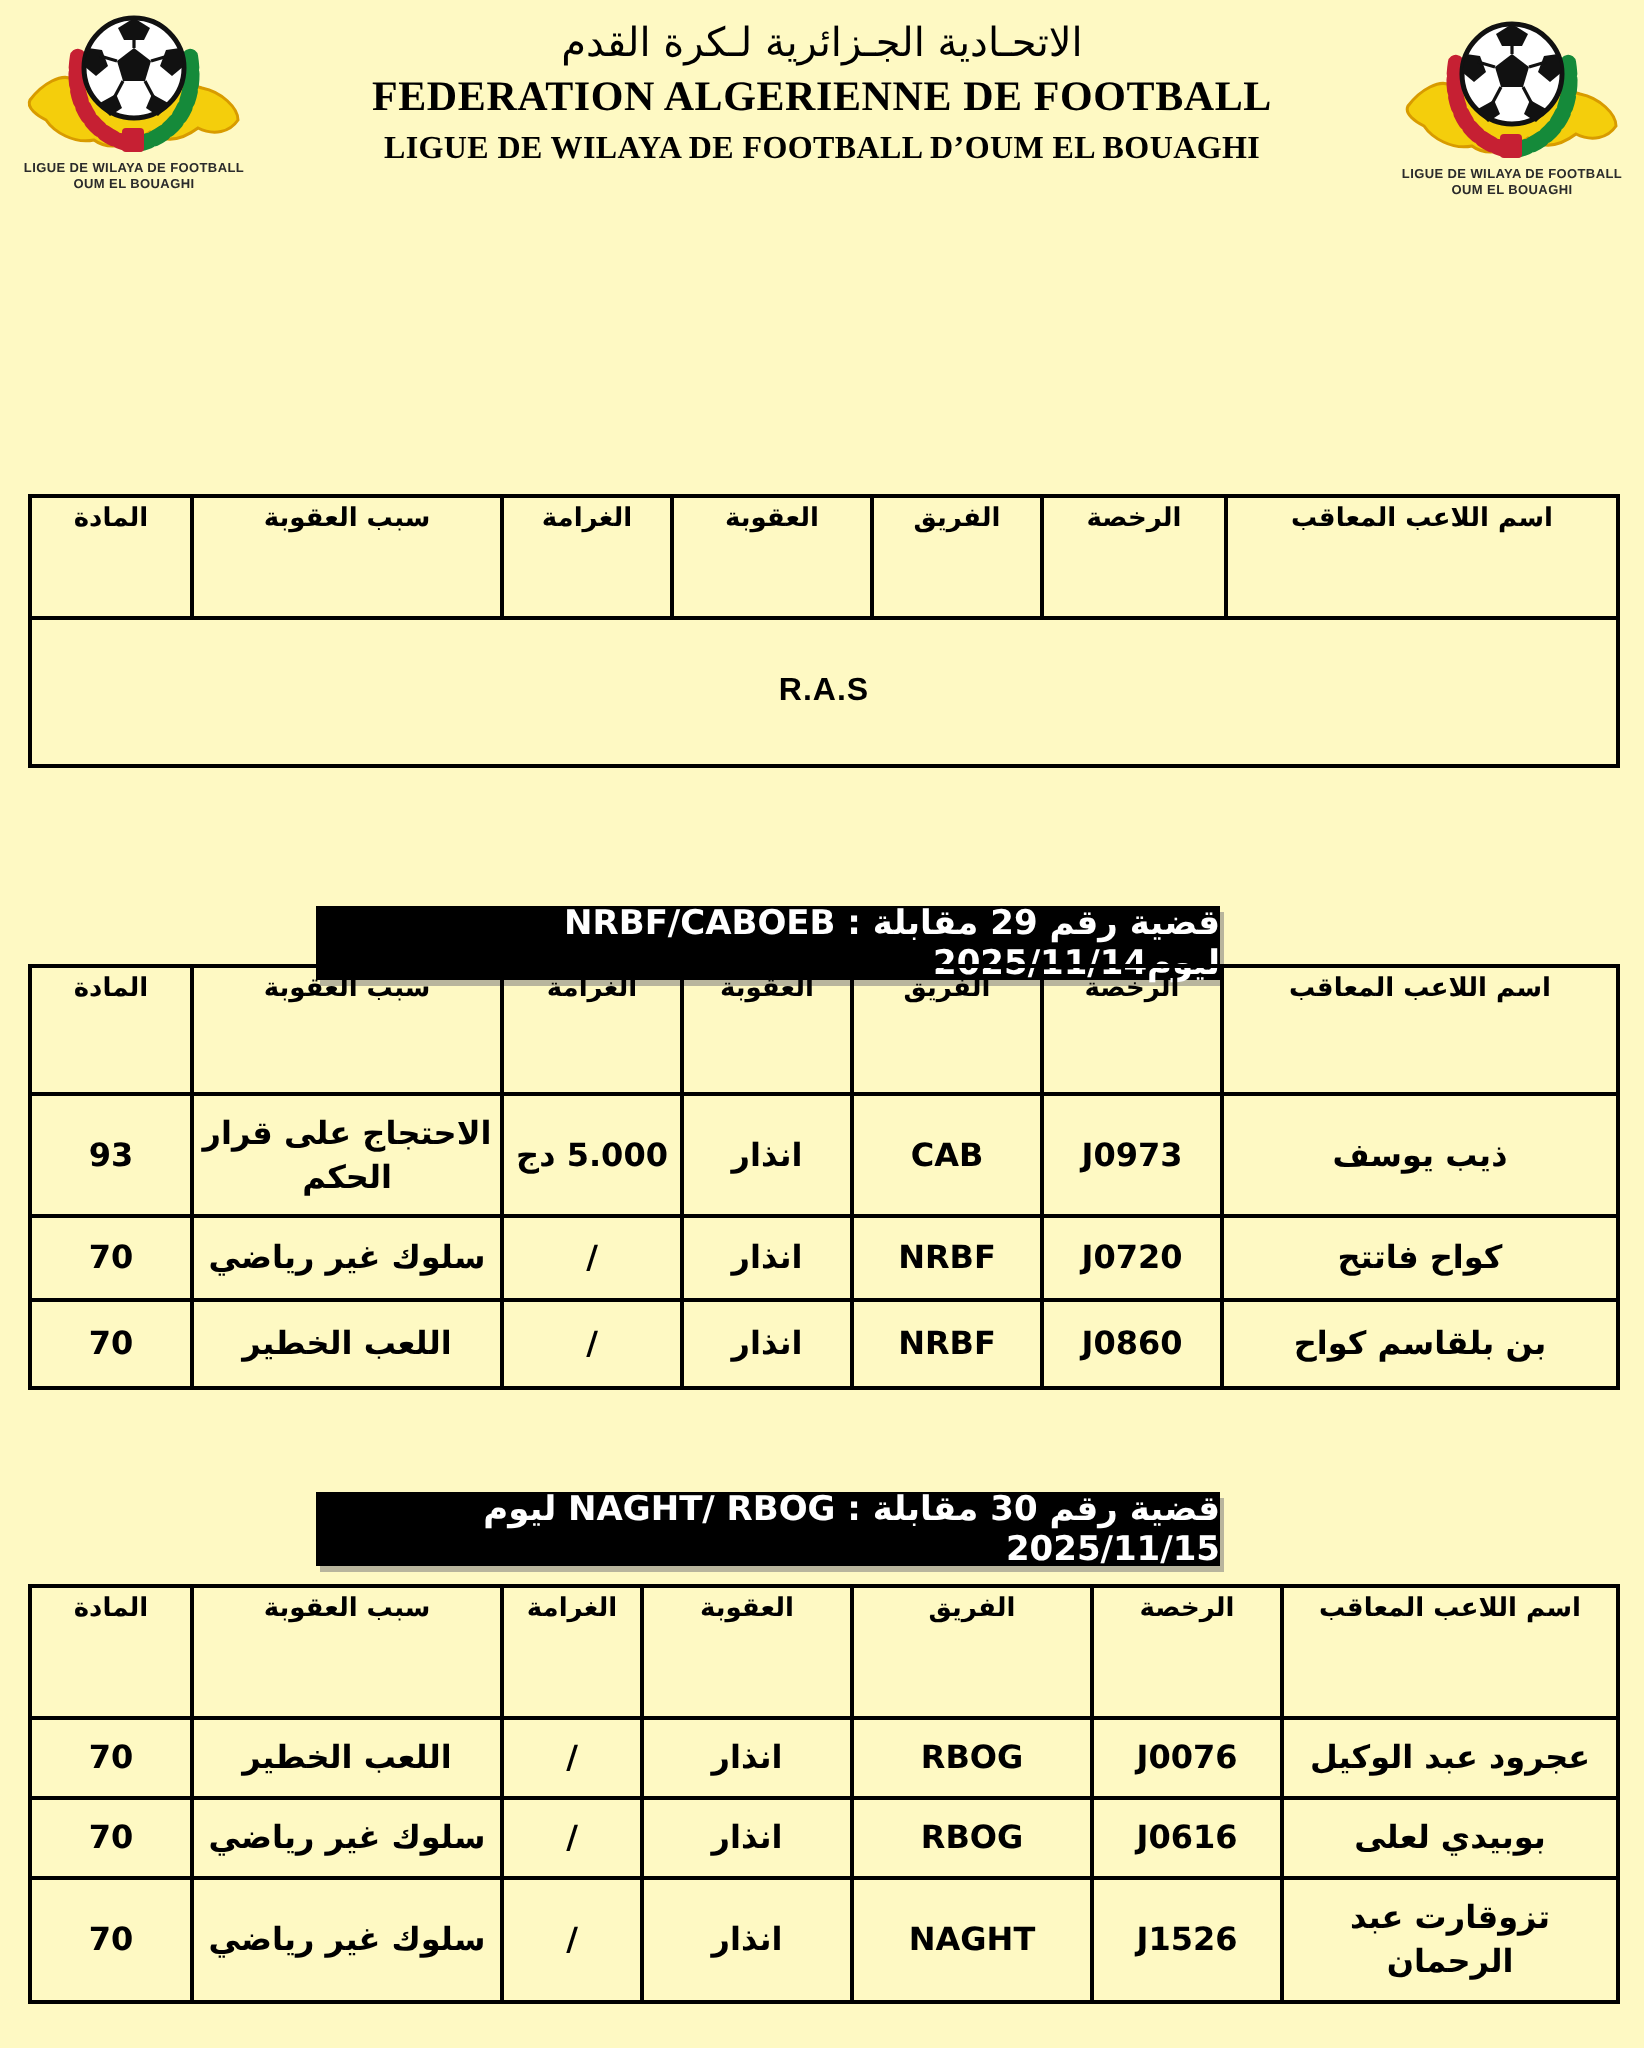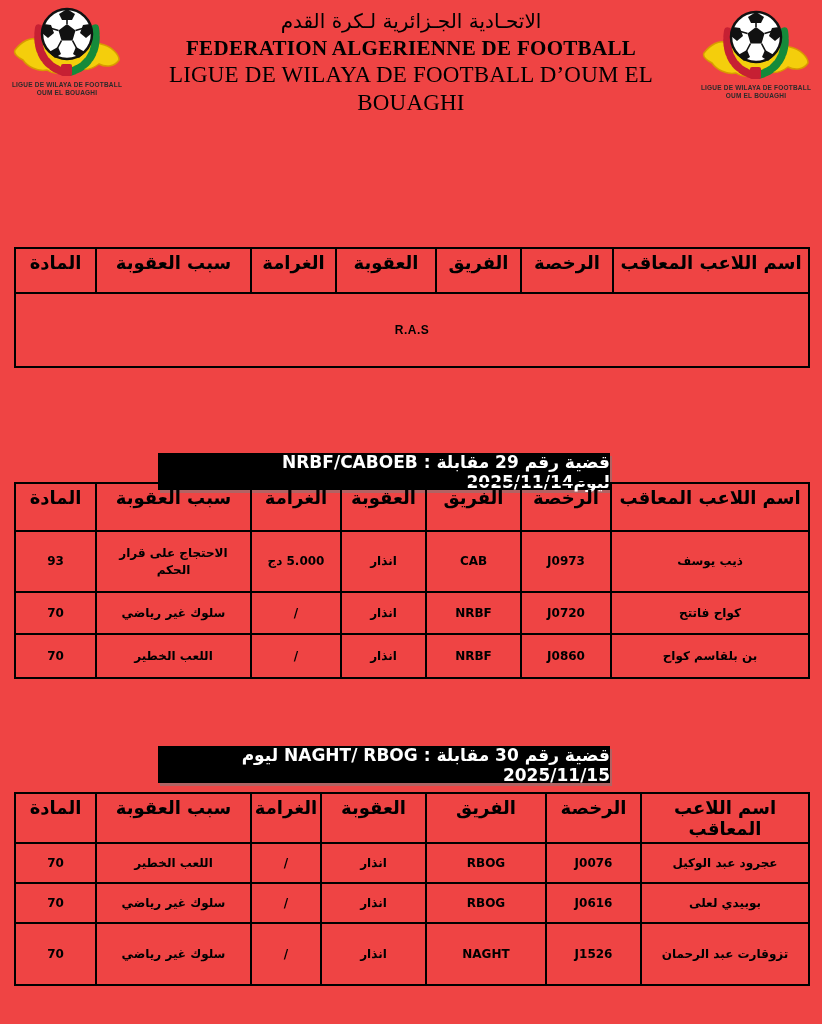--- a/index.html
+++ b/index.html
@@ -1,44 +1,44 @@
 <!DOCTYPE html>
 <html><head>
 <meta charset="utf-8">
 <style>
   html,body{margin:0;padding:0;background:#fff;}
-  .page{position:relative;width:822px;height:1024px;background:#ef4444;color:#000;
+  .page{position:relative;width:822px;height:1024px;background:#fef9c3;color:#000;
         font-family:"DejaVu Sans",sans-serif;overflow:hidden;}
 
   
   .logo{position:absolute;width:118px;text-align:center;}
   .logo--left{left:8px;top:2px;}
   .logo--right{left:697px;top:5px;}
   .logo svg{display:block;margin:0 auto;}
   .logo-cap{font-family:"Liberation Sans",sans-serif;font-weight:bold;font-size:6.5px;
             line-height:1.3;color:#2b2b2b;letter-spacing:.2px;margin-top:1px;}
 
   .hdr{position:absolute;left:130px;right:130px;top:8px;text-align:center;}
   .hdr-ar1{font-size:20px;line-height:27px;font-weight:500;}
   .hdr-fr1{font-family:"Liberation Serif",serif;font-weight:bold;font-size:21px;line-height:26px;letter-spacing:.3px;}
   .hdr-ar2{font-size:19px;line-height:26px;}
-  .hdr-fr2{font-family:"Liberation Serif",serif;font-weight:normal;font-size:23px;line-height:28px;letter-spacing:.2px;}
+  .hdr-fr2{font-family:"Liberation Serif",serif;font-weight:bold;font-size:16px;line-height:28px;letter-spacing:.2px;}
 
   
   .bar{position:absolute;left:158px;width:452px;height:37px;background:#000;color:#fff;
        font-weight:bold;font-size:17px;display:flex;align-items:center;justify-content:center;
        box-shadow:2px 3px 0 rgba(125,125,125,.55);}
   .bar--1{top:196px;} .bar--2{top:453px;} .bar--3{top:746px;text-align:right;}
 
   
   .t{position:absolute;left:14px;width:794px;border-collapse:collapse;table-layout:fixed;}
   .t--1{top:247px;} .t--2{top:482px;} .t--3{top:792px;}
   .t th,.t td{border:2px solid #000;text-align:center;font-weight:bold;overflow:hidden;}
-  .t th{font-size:18px;vertical-align:top;padding:3px 2px 0 2px;border-radius:17px;}
-  .t td{font-size:12px;vertical-align:middle;padding:2px 4px;line-height:1.35;}
+  .t th{font-size:13px;vertical-align:top;padding:3px 2px 16px 2px;border-radius:17px;}
+  .t td{font-size:16px;vertical-align:middle;padding:2px 4px;line-height:1.35;}
   .t--1 th{height:40px;}
   .ras-cell{height:68px;font-family:"Liberation Sans",sans-serif;font-size:16px;letter-spacing:.5px;}
   .t--2 th{height:43px;}
   .t--2 .r0 td{height:55px;}
   .t--2 .r1 td{height:36px;}
   .t--2 .r2 td{height:38px;}
   .t--3 th{height:45px;}
   .t--3 .r0 td{height:34px;}
   .t--3 .r1 td{height:34px;}
   .t--3 .r2 td{height:56px;}

